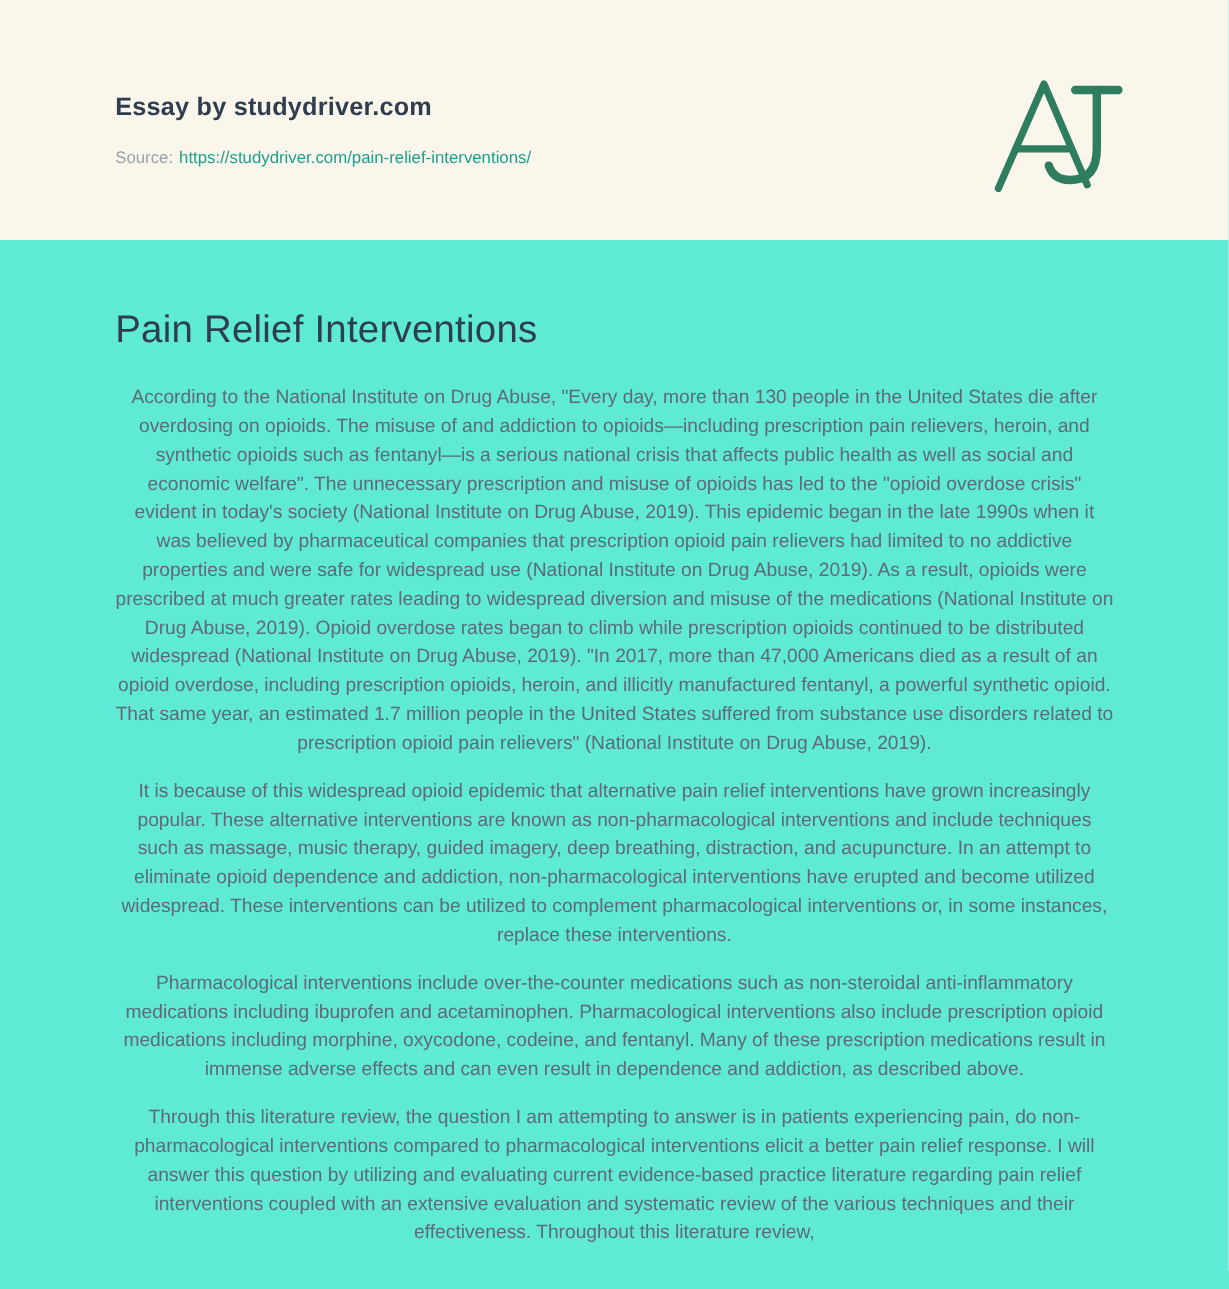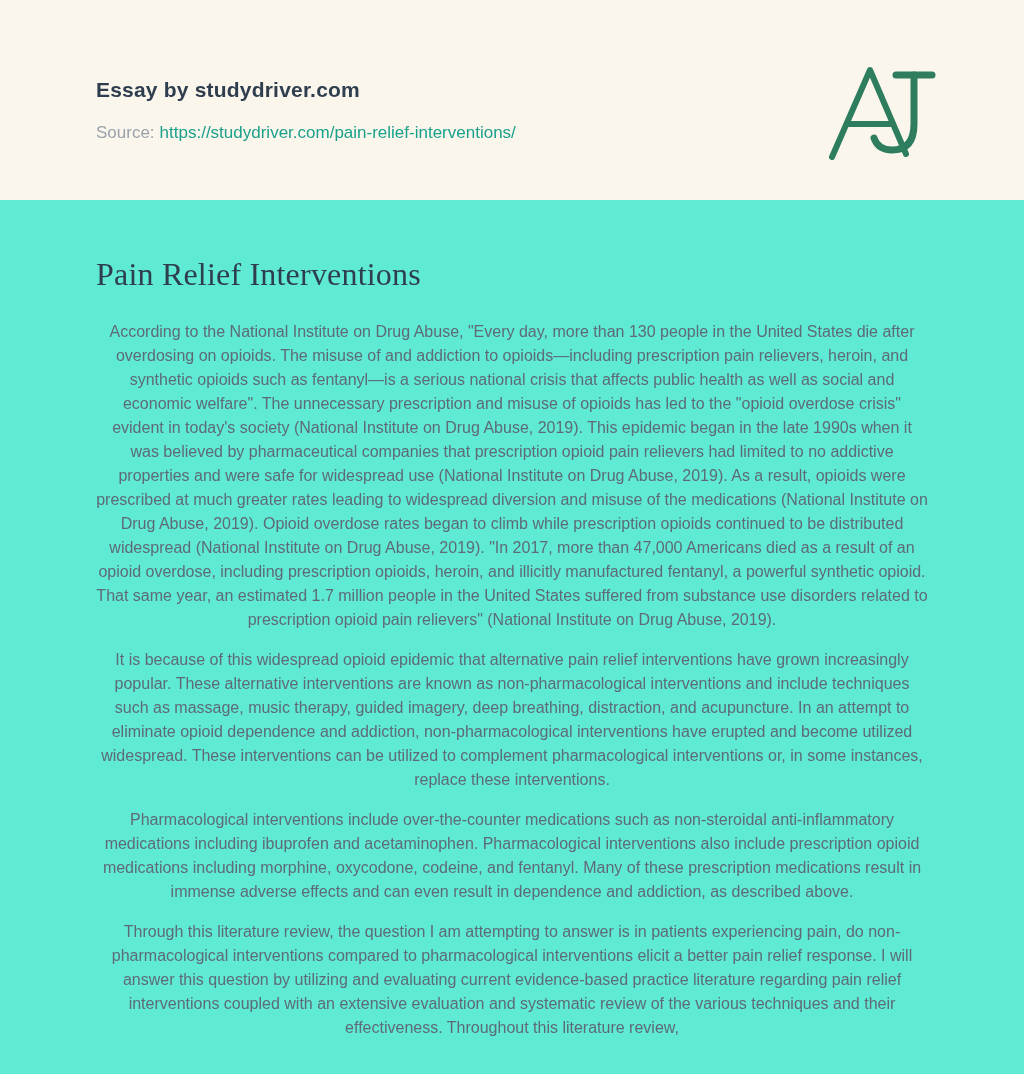--- a/index.html
+++ b/index.html
@@ -24,21 +24,21 @@
     height: 100%;
   }
   .site-title {
     font-size: 21px;
     font-weight: bold;
     color: #2f3e4e;
     letter-spacing: 0.2px;
   }
   .source-line {
     margin-top: 21px;
-    font-size: 17px;
+    font-size: 14px;
     color: #9aa2ab;
   }
   .source-label { color: #9aa2ab; }
   .source-link {
     color: #1aa08b;
     text-decoration: none;
     margin-left: 5px;
   }
   .logo {
     position: absolute;
@@ -46,21 +46,21 @@
     right: 88px;
     width: 110px;
     height: 94px;
   }
 
   
   .content {
     padding: 56px 96px 0 96px;
   }
   .essay-title {
-    font-family: Liberation Serif, serif;
+    font-family: Liberation Sans, sans-serif;
     font-size: 32px;
     font-weight: 500;
     color: #2f3e4e;
     margin-bottom: 27px;
     letter-spacing: 0.2px;
   }
   .para {
     font-size: 16px;
     line-height: 24px;
     color: #5e6b76;

